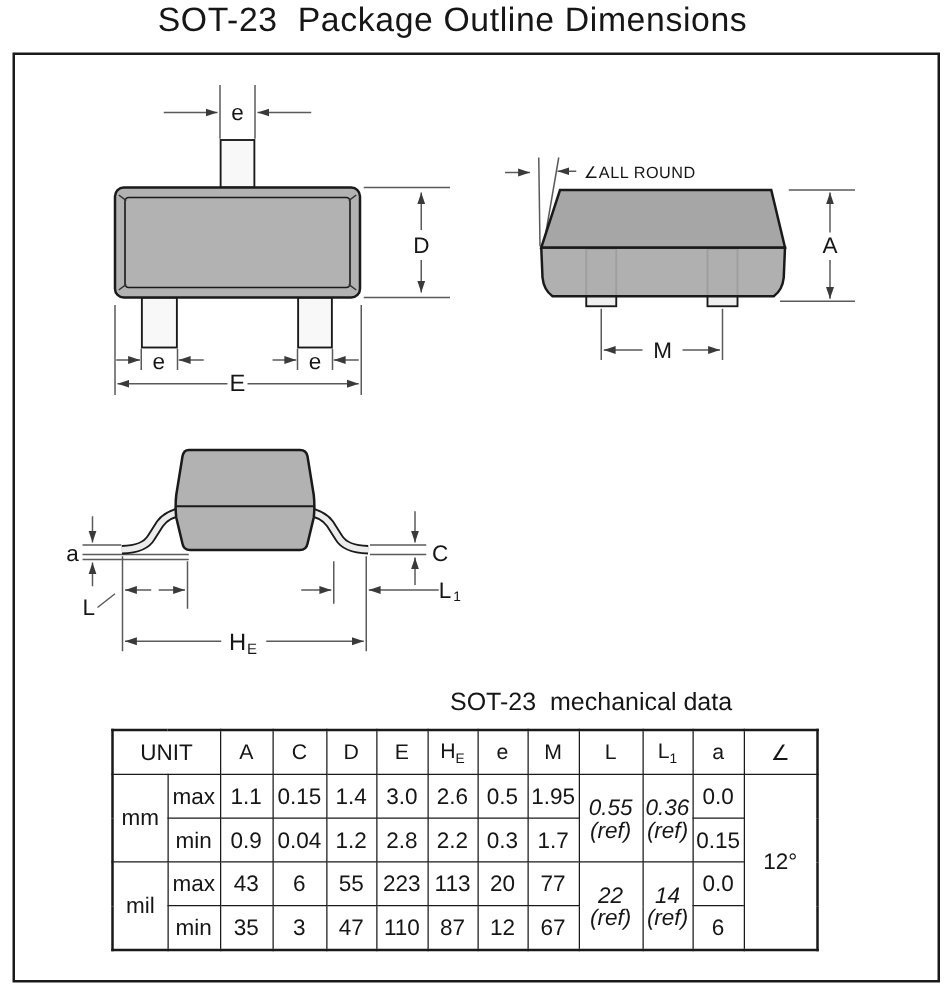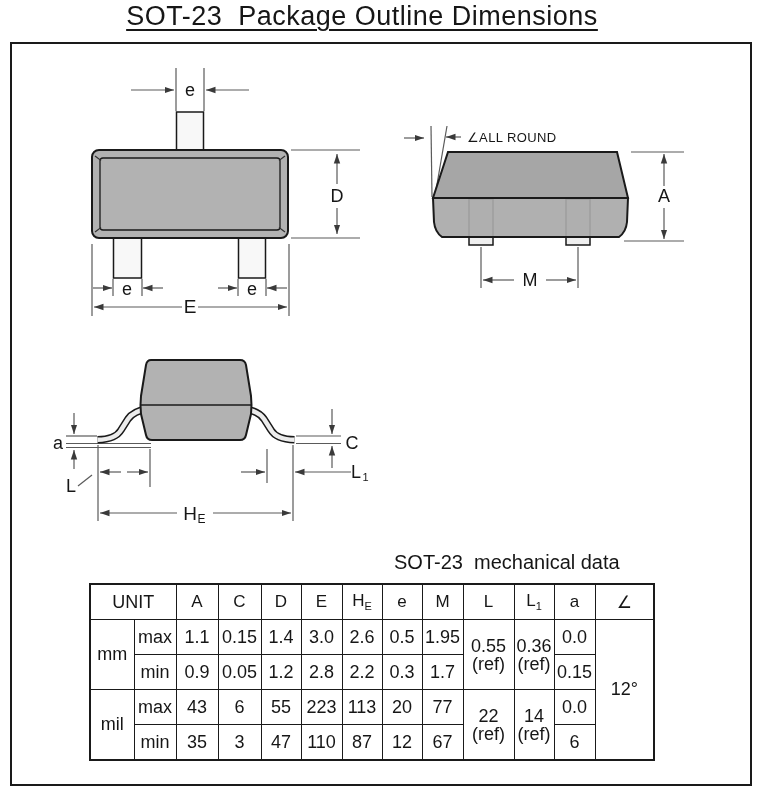--- a/index.html
+++ b/index.html
@@ -1,30 +1,30 @@
 <!DOCTYPE html>
 <html><head>
 <meta charset="utf-8">
 <style>
   html,body{margin:0;padding:0;background:#ffffff;}
   body{width:760px;height:794px;position:relative;font-family:"Liberation Sans",sans-serif;color:#111;}
   .abs{position:absolute;}
   #title{left:0;top:1px;width:724px;text-align:center;font-size:27px;letter-spacing:.5px;
-         white-space:pre;text-decoration:underline;text-decoration-thickness:2px;text-underline-offset:4px;color:#161616;}
+         white-space:pre;text-decoration-thickness:2px;text-underline-offset:4px;color:#161616;}
   #outer-box{left:10px;top:42px;width:738px;height:740px;border:2px solid #1a1a1a;}
   #drawing-svg{left:0;top:0;}
-  #table-heading{left:394px;top:551px;font-size:20px;white-space:pre;color:#161616;}
+  #table-heading{left:360px;top:551px;font-size:20px;white-space:pre;color:#161616;}
   #dim-table{left:89px;top:583px;}
   table{border-collapse:collapse;table-layout:fixed;width:564px;}
   td{border:1.5px solid #1a1a1a;text-align:center;vertical-align:middle;
      font-size:18px;padding:0;height:34px;color:#161616;}
   td.hdr{font-size:17px;}
   td.unit-hdr{font-size:18px;margin-top:36px;}
   table{border:2px solid #1a1a1a;}
-  .two-line{line-height:18px;}
+  .two-line{line-height:18px;font-style:italic;}
   sub.small{font-size:11px;}
   svg text{fill:#161616;}
 </style>
 </head>
 <body>
 
 <div class="abs" id="title">SOT-23  Package Outline Dimensions</div>
 <div class="abs" id="outer-box"></div>
 
 <svg class="abs" id="drawing-svg" width="760" height="794" viewBox="0 0 760 794">
@@ -197,21 +197,21 @@
       <td rowspan="2" class="two-line">
         <div>0.36</div>
         <div>(ref)</div>
       </td>
       <td>0.0</td>
       <td rowspan="4">12°</td>
     </tr>
     <tr>
       <td>min</td>
       <td>0.9</td>
-      <td>0.05</td>
+      <td>0.04</td>
       <td>1.2</td>
       <td>2.8</td>
       <td>2.2</td>
       <td>0.3</td>
       <td>1.7</td>
       <td>0.15</td>
     </tr>
     <tr>
       <td rowspan="2">mil</td>
       <td>max</td>

